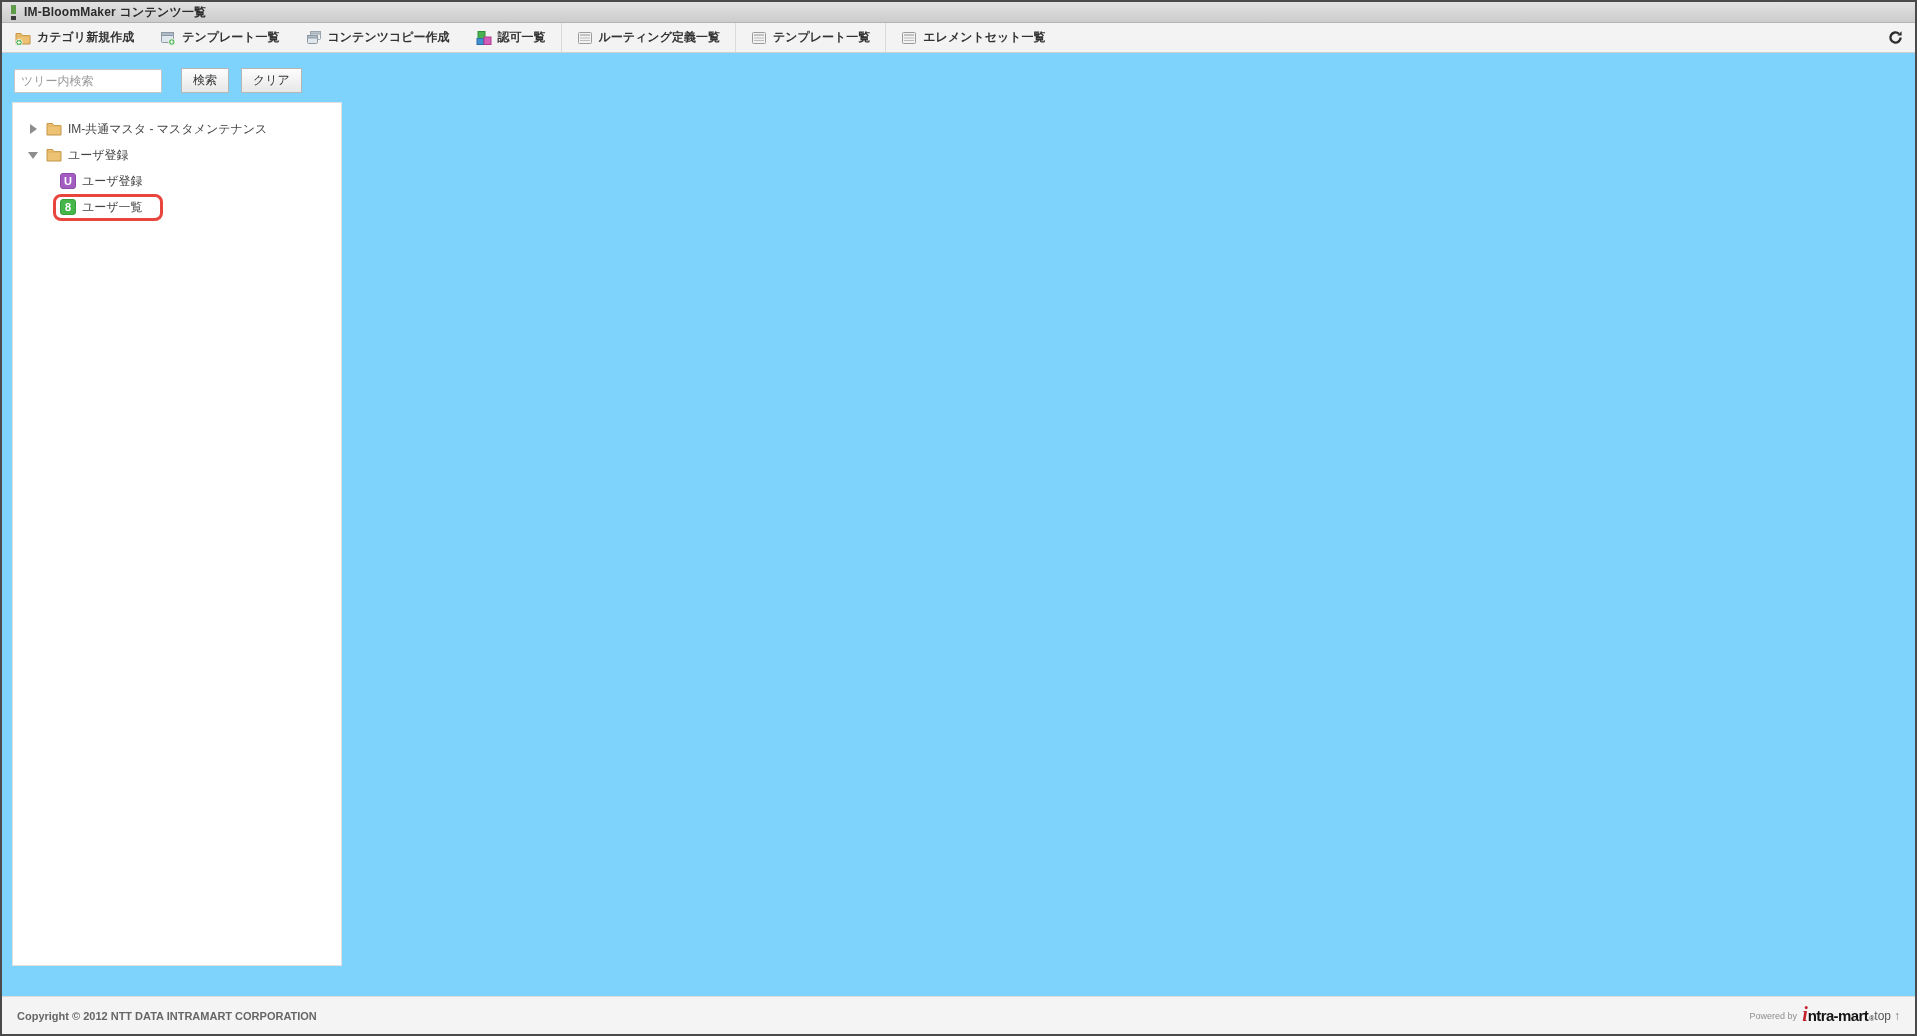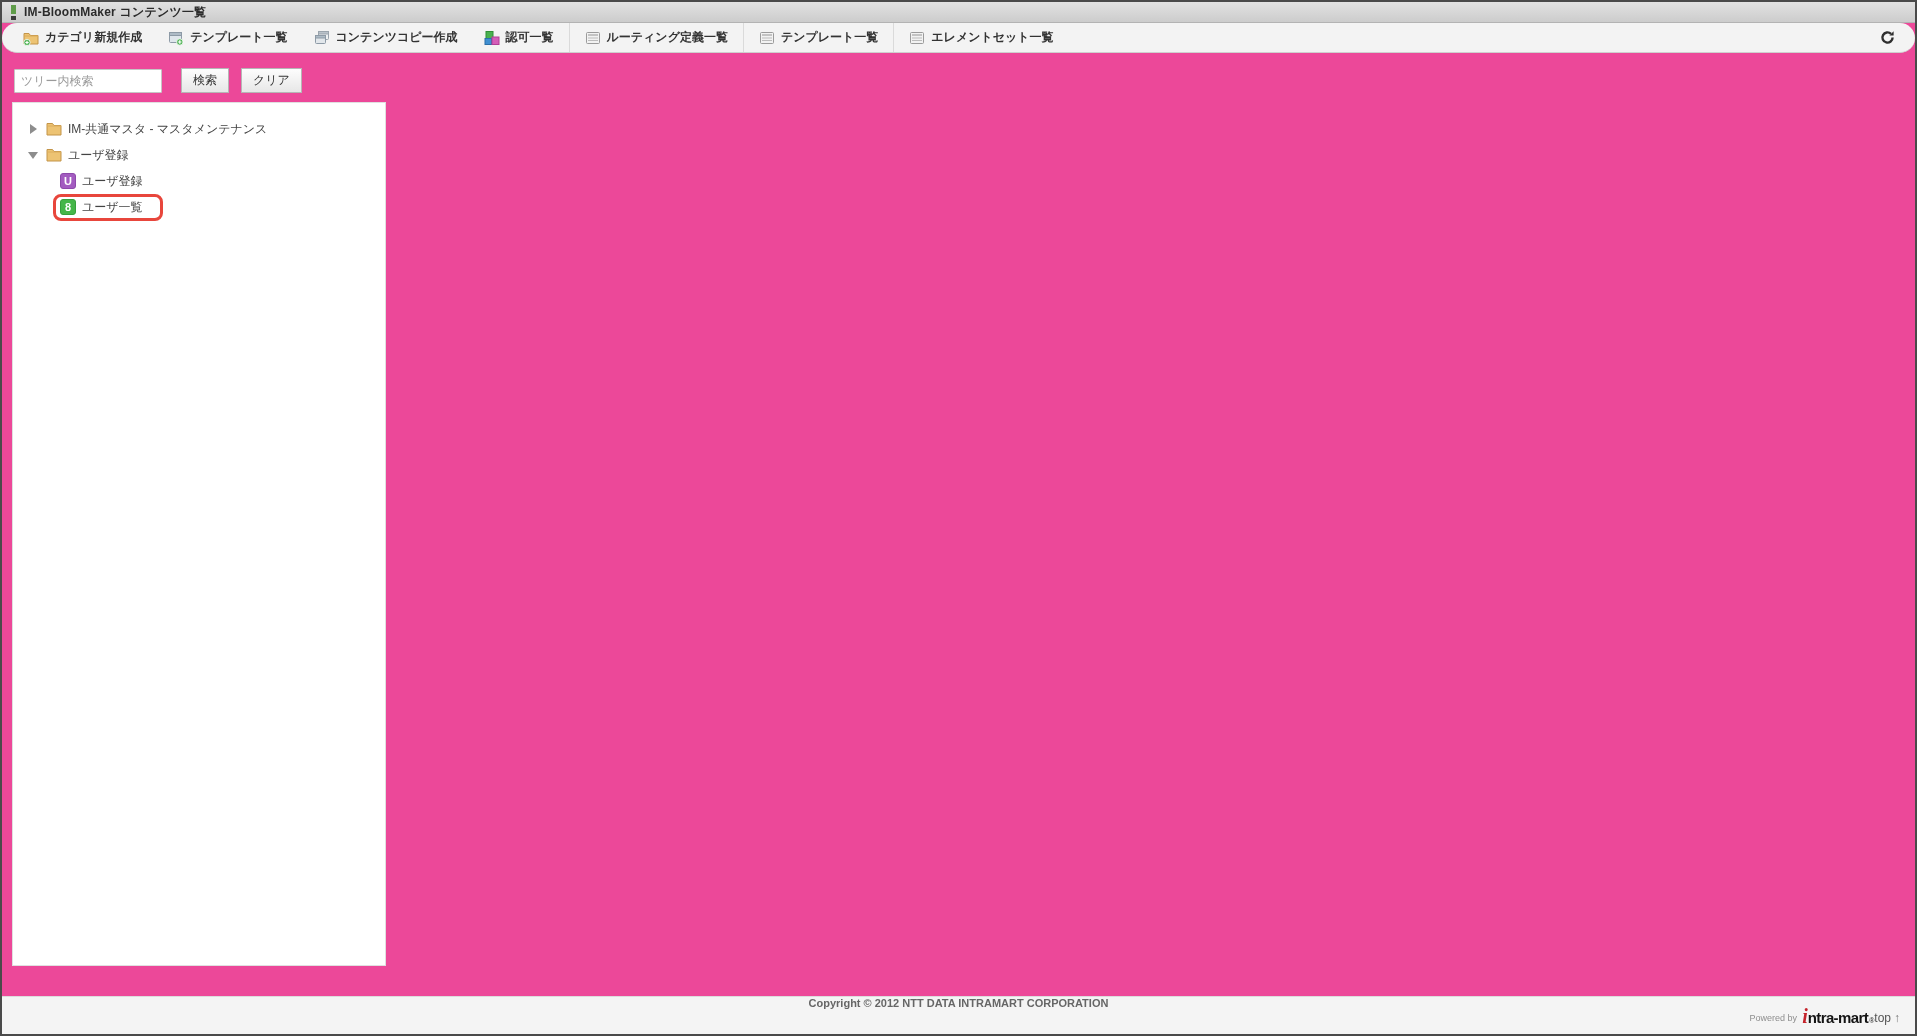--- a/index.html
+++ b/index.html
@@ -1,38 +1,38 @@
 <!DOCTYPE html>
 <html><head>
 <meta charset="utf-8">
 <style>
   * { box-sizing: border-box; }
   html,body { margin:0; padding:0; background:#888; }
   body { font-family:"Liberation Sans","DejaVu Sans",sans-serif; }
   .page {
     position:relative; width:1917px; height:1036px;
-    background:#ec4899; border:2px solid #4a4a4a; overflow:hidden;
+    background:#7dd3fc; border:2px solid #4a4a4a; overflow:hidden;
   }
 
   
   .titlebar {
     height:21px; background:linear-gradient(#e2e2e2,#cccccc);
     border-bottom:1px solid #b3b3b3;
     display:flex; align-items:center; padding:0 9px;
   }
   .title-icon { width:5px; height:15px; display:flex; flex-direction:column; margin-right:8px; }
   .title-icon .seg-top { flex:0 0 9px; background:#5f9c49; }
   .title-icon .seg-gap { flex:0 0 2px; }
   .title-icon .seg-bot { flex:0 0 4px; background:#3c3c3c; }
   .page-title { font-size:12px; font-weight:bold; color:#2b2b2b; letter-spacing:.2px; }
 
   
   .toolbar {
     height:30px; background:#f3f3f3; border-bottom:1px solid #cfcfcf;
-    display:flex; align-items:stretch; padding:0 8px;border-radius:15px;
+    display:flex; align-items:stretch; padding:0 0;
   }
   .tb-btn {
     display:flex; align-items:center; gap:6px; padding:0 13px;
     font-size:12px; font-weight:bold; color:#333; cursor:pointer; white-space:nowrap;
   }
   .tb-sep { width:1px; background:#dadada; margin:0 2px; }
   .tb-right { margin-left:auto; display:flex; align-items:center; padding-right:12px; }
   .icon16 { width:16px; height:16px; display:inline-block; flex:0 0 auto; }
 
   
@@ -45,21 +45,21 @@
   .btn {
     height:25px; padding:0 11px; margin-left:12px;
     background:linear-gradient(#fdfdfd,#e7e7e7);
     border:1px solid #b6b6b6; border-radius:0;
     font-size:12px; color:#333; font-family:inherit; cursor:pointer;
   }
   .btn-search { margin-left:19px; }
 
   
   .tree-panel {
-    position:absolute; left:10px; top:100px; width:374px; height:864px;
+    position:absolute; left:10px; top:100px; width:330px; height:864px;
     border:1px solid #e0e0e0; background:#fff; padding-top:13px;
   }
   .tree-row { display:flex; align-items:center; height:26px; font-size:12px; color:#444; cursor:pointer; }
   .tree-row.lvl0 { padding-left:14px; }
   .tree-row.lvl1 { padding-left:47px; }
   .tree-label { margin-left:6px; white-space:nowrap; }
   .tw { width:12px; display:flex; justify-content:center; margin-right:7px; flex:0 0 auto; }
   .arrow-right { width:0; height:0; border-left:7px solid #8d8d8d; border-top:5px solid transparent; border-bottom:5px solid transparent; }
   .arrow-down  { width:0; height:0; border-top:7px solid #8d8d8d; border-left:5px solid transparent; border-right:5px solid transparent; }
   .badge {
@@ -78,21 +78,21 @@
   
   .main-message {
     position:absolute; left:341px; right:2px; top:480px;
     text-align:center; font-size:21px; color:#3d3d3d; letter-spacing:.5px;
   }
 
   
   .footer {
     position:absolute; left:0; right:0; bottom:0; height:38px;
     background:#f4f4f4; border-top:1px solid #dcdcdc;
-    display:flex; align-items:center; padding:0 15px;flex-direction:column;
+    display:flex; align-items:center; padding:0 15px;
   }
   .copyright { font-size:11px; font-weight:bold; color:#666; }
   .footer-right { margin-left:auto; display:flex; align-items:center; }
   .powered-by { font-size:9px; color:#8e8e8e; margin-right:5px; }
   .logo { display:flex; align-items:baseline; cursor:pointer; }
   .logo-i { color:#c4232b; font-weight:bold; font-style:italic; font-size:20px; line-height:14px; font-family:"Liberation Serif",serif; }
   .logo-rest { color:#141414; font-weight:bold; font-size:15px; letter-spacing:-0.6px; }
   .logo-reg { color:#141414; font-size:7px; vertical-align:super; margin-left:1px; }
   .top-link { font-size:12px; color:#555; cursor:pointer; display:flex; align-items:center; gap:3px; }
   .top-arrow { color:#777; }

